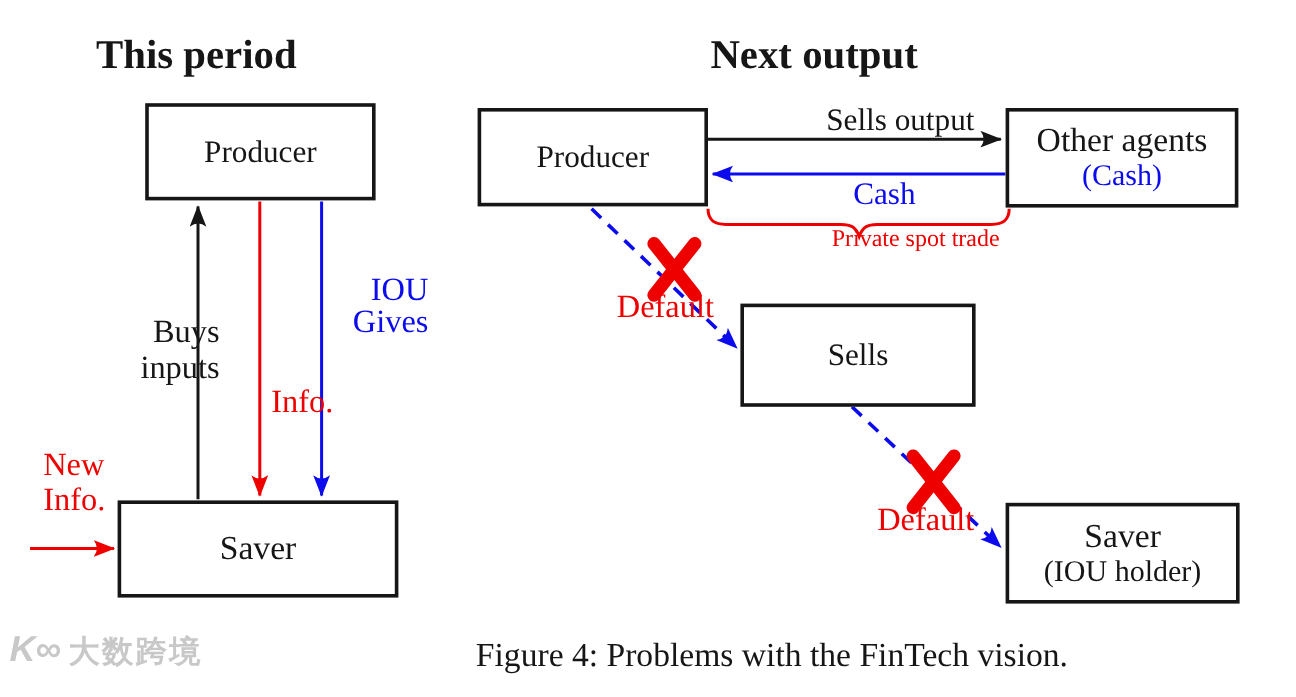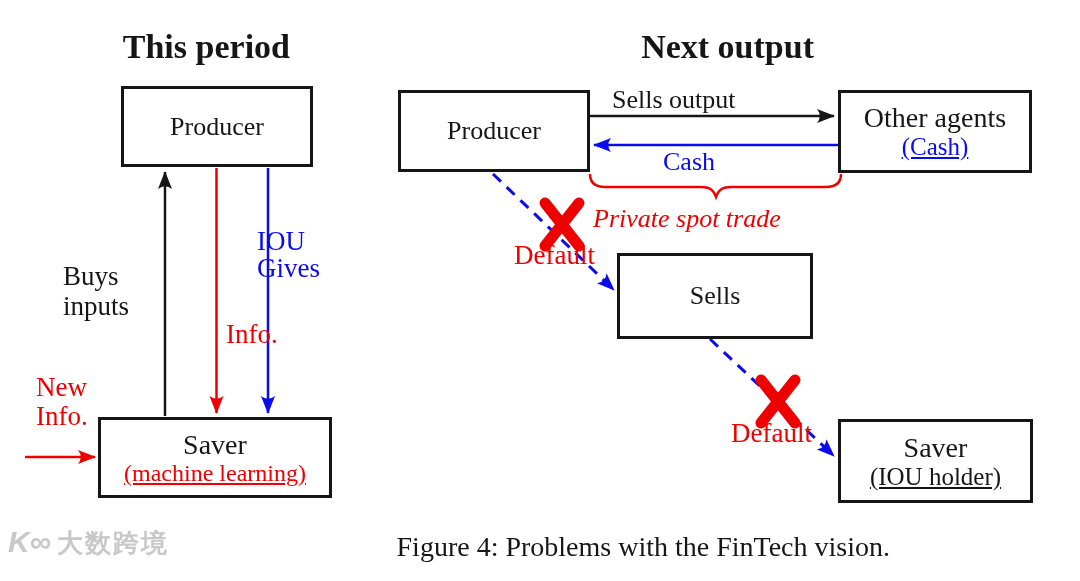--- a/index.html
+++ b/index.html
@@ -25,40 +25,40 @@
   .fill-black{fill:var(--ink);}
   .fill-red{fill:var(--red);}
   .fill-blue{fill:var(--blue);}
   .thin{stroke-width:2.5;fill:none;}
   .dashed{stroke-width:3;stroke-dasharray:11 8;fill:none;}
   .xmark{stroke:var(--red);stroke-width:11;stroke-linecap:round;}
 
   .panel-title{
     position:absolute;
     font-weight:bold;font-size:34px;line-height:36px;
-    text-align:right;white-space:nowrap;
+    text-align:left;white-space:nowrap;
   }
   .node{
     position:absolute;
     border:3px solid var(--ink);
     background:#ffffff;
     display:flex;flex-direction:column;
     align-items:center;justify-content:center;
     text-align:center;
   }
   .node .main{font-size:26px;line-height:32px;color:var(--ink);}
-  .node .sub{font-size:25px;line-height:27px;text-decoration:underline;}
+  .node .sub{font-size:25px;line-height:27px;}
   .sub.red{color:var(--red);}
   .sub.blue{color:var(--blue);}
   .lbl{
     position:absolute;
     font-size:27px;line-height:30px;
     white-space:nowrap;
   }
-  .lbl.center{text-align:left;}
+  .lbl.center{text-align:right;}
   .lbl.red{color:var(--red);}
   .lbl.blue{color:var(--blue);}
   .caption{
     position:absolute;
     left:100px;top:531px;width:790px;
     text-align:right;
     font-size:28px;color:var(--ink);
     white-space:nowrap;
   }
   .watermark{
@@ -115,21 +115,20 @@
   </svg>
 
   <div class="panel-title" style="left:80px;top:29px;width:210px;">This period</div>
   <div class="panel-title" style="left:592px;top:29px;width:222px;">Next output</div>
 
   <div class="node" style="left:121px;top:86px;width:192px;height:81px;">
     <span class="main">Producer</span>
   </div>
   <div class="node" style="left:98px;top:417px;width:234px;height:81px;">
     <span class="main" style="font-size:28px;line-height:30px;">Saver</span>
-    <span class="sub red" style="font-size:24px;line-height:26px;">(machine learning)</span>
   </div>
 
   <div class="lbl center" style="left:63px;top:261px;width:120px;">
     <div>Buys</div>
     <div>inputs</div>
   </div>
   <div class="lbl center blue" style="left:257px;top:228px;width:100px;line-height:27px;">
     <div>IOU</div>
     <div>Gives</div>
   </div>
@@ -149,21 +148,21 @@
   <div class="node" style="left:617px;top:253px;width:196px;height:86px;">
     <span class="main">Sells</span>
   </div>
   <div class="node" style="left:838px;top:419px;width:195px;height:84px;">
     <span class="main" style="font-size:28px;line-height:30px;">Saver</span>
     <span class="sub">(IOU holder)</span>
   </div>
 
   <div class="lbl center" style="left:612px;top:85px;width:200px;font-size:26px;">Sells output</div>
   <div class="lbl center blue" style="left:663px;top:147px;width:100px;font-size:26px;">Cash</div>
-  <div class="lbl center red" style="left:593px;top:204px;width:240px;font-size:26px;font-style:italic;">Private spot trade</div>
+  <div class="lbl center red" style="left:593px;top:184px;width:240px;font-size:20px;">Private spot trade</div>
   <div class="lbl red" style="left:514px;top:240px;">Default</div>
   <div class="lbl red" style="left:731px;top:418px;">Default</div>
 
   <div class="caption">Figure 4: Problems with the FinTech vision.</div>
 
   <div class="watermark">
     <span class="wm-logo">K∞</span>
     <span class="wm-text">大数跨境</span>
   </div>
 

